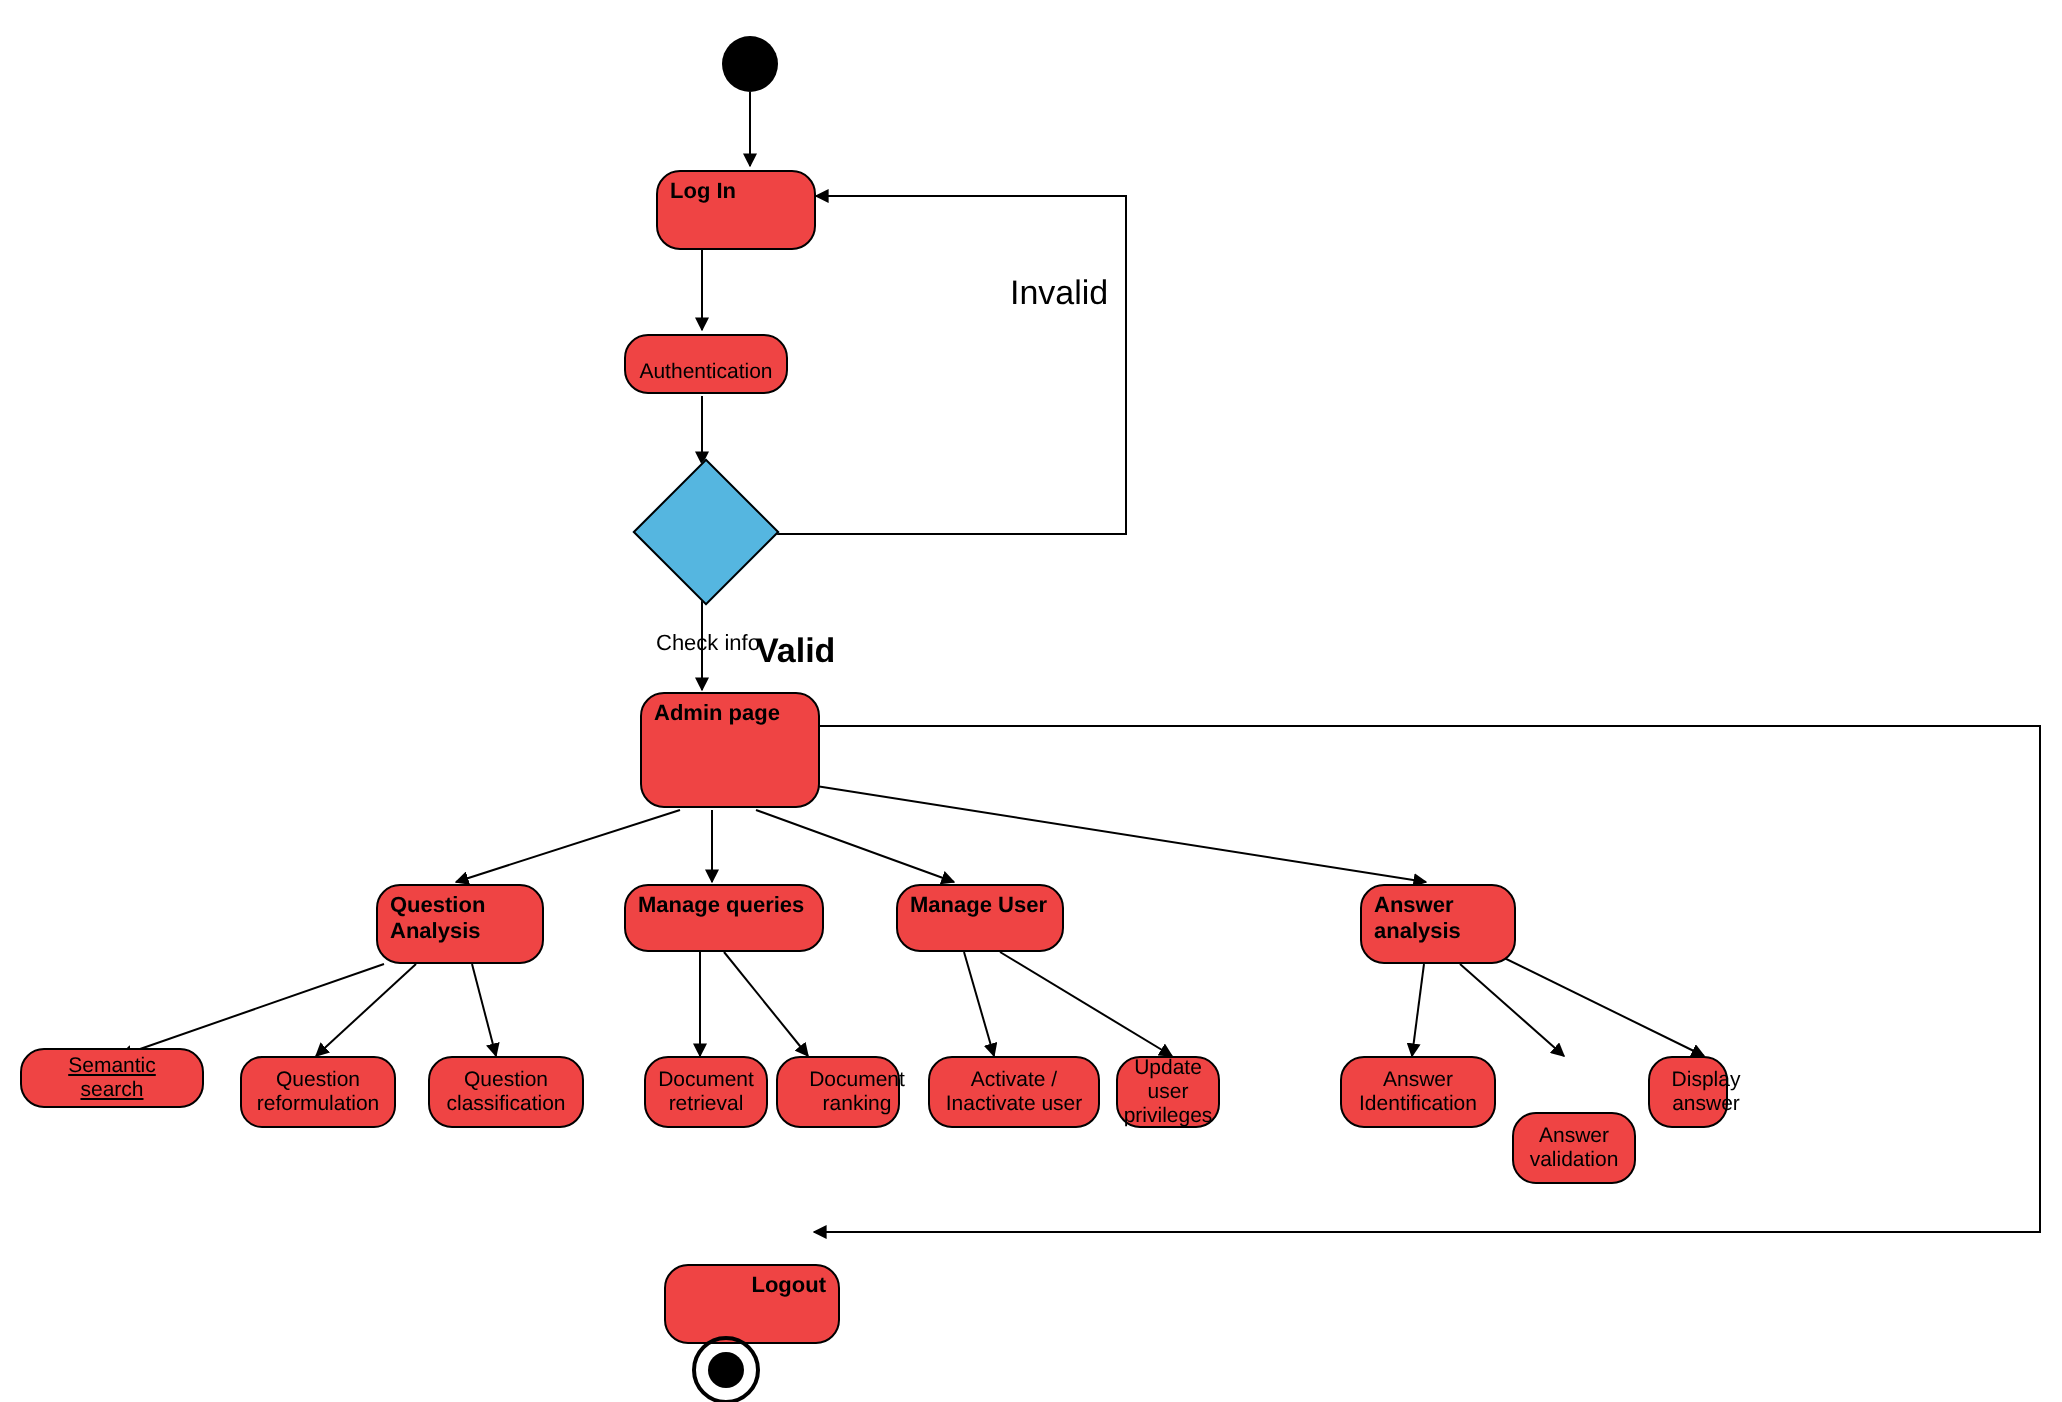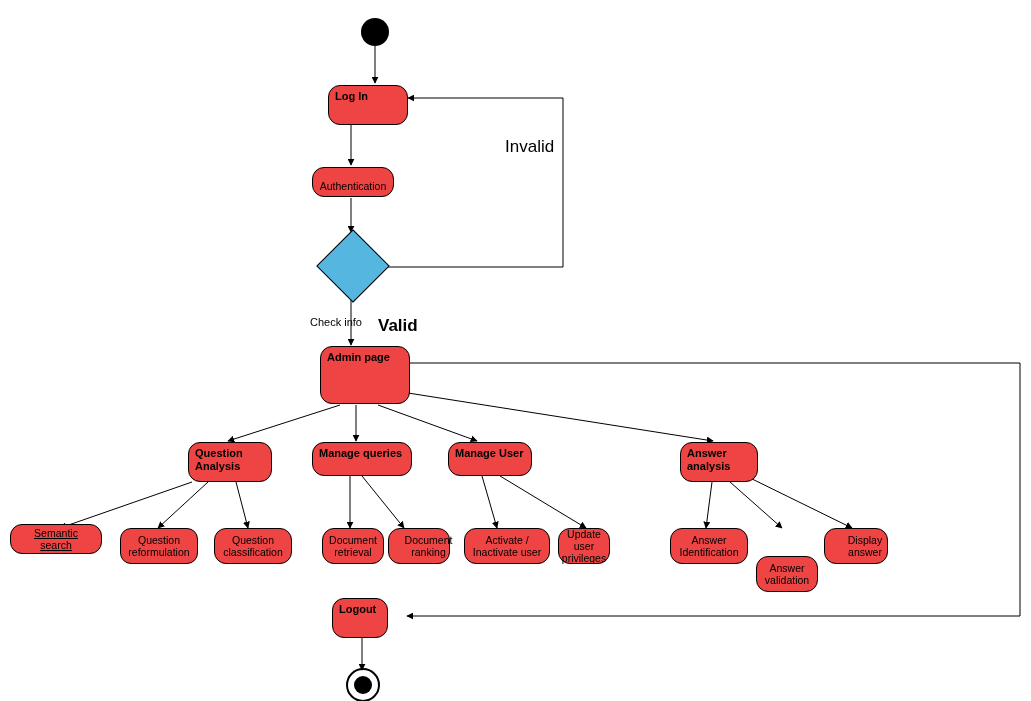--- a/index.html
+++ b/index.html
@@ -134,21 +134,21 @@
     <span>Log In</span>
   </div>
 
   <div class="node plain center" style="left:312px; top:167px; width:82px; height:30px;align-items:flex-end;">
     <span>Authentication</span>
   </div>
 
   <div class="diamond" style="left:327px; top:240px; width:50px; height:50px;"></div>
 
   <div class="label big" style="left:505px; top:137px;">Invalid</div>
-  <div class="label" style="left:310px; top:316px;">Check info</div>
+  <div class="label" style="left:328px; top:316px;">Check info</div>
   <div class="label big" style="left:378px; top:316px; font-weight:bold;">Valid</div>
 
   <div class="node" style="left:320px; top:346px; width:90px; height:58px;">
     <span>Admin page</span>
   </div>
 
   <div class="node" style="left:188px; top:442px; width:84px; height:40px;">
     <span>Question Analysis</span>
   </div>
   <div class="node" style="left:312px; top:442px; width:100px; height:34px;">
@@ -184,25 +184,25 @@
   <div class="node plain center" style="left:558px; top:528px; width:52px; height:36px;">
     <span>Update user privileges</span>
   </div>
 
   <div class="node plain center" style="left:670px; top:528px; width:78px; height:36px;">
     <span>Answer Identification</span>
   </div>
   <div class="node plain center" style="left:756px; top:556px; width:62px; height:36px;">
     <span>Answer validation</span>
   </div>
-  <div class="node plain center" style="left:824px; top:528px; width:64px; height:36px;padding-left:24px;">
+  <div class="node plain center" style="left:824px; top:528px; width:40px; height:36px;padding-left:24px;">
     <span>Display answer</span>
   </div>
 
-  <div class="node" style="left:332px; top:598px; width:56px; height:40px;">
+  <div class="node" style="left:332px; top:632px; width:88px; height:40px;text-align:right;">
     <span>Logout</span>
   </div>
 
   <div class="final-outer" style="left:346px; top:668px;">
     <div class="final-inner"></div>
   </div>
 
 </div>
 
 </body></html>

